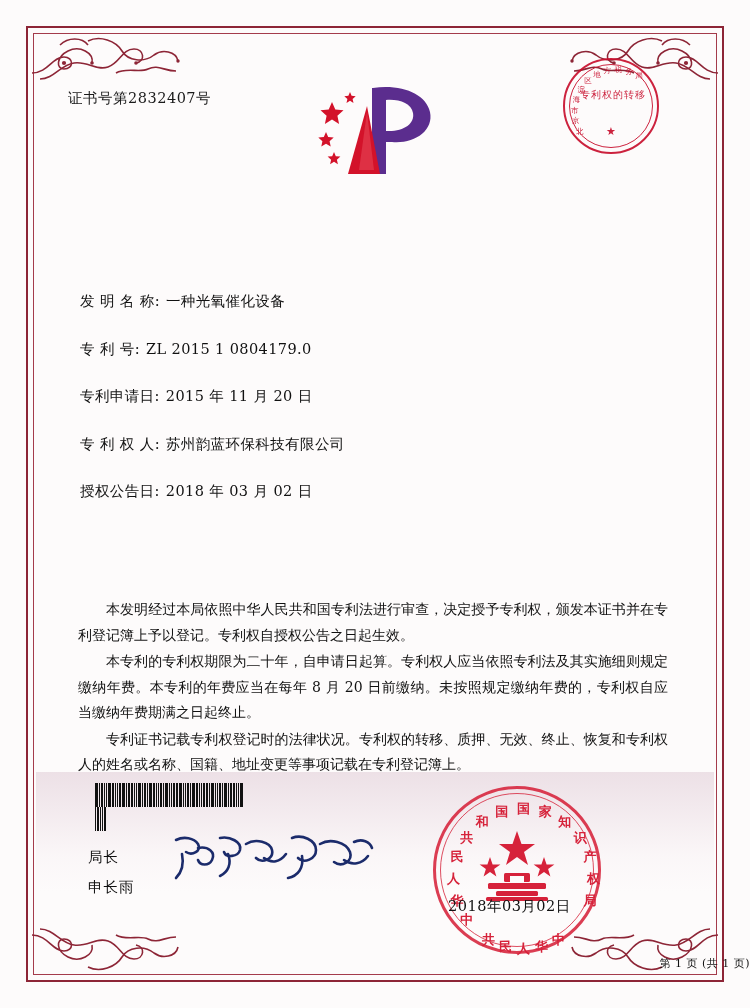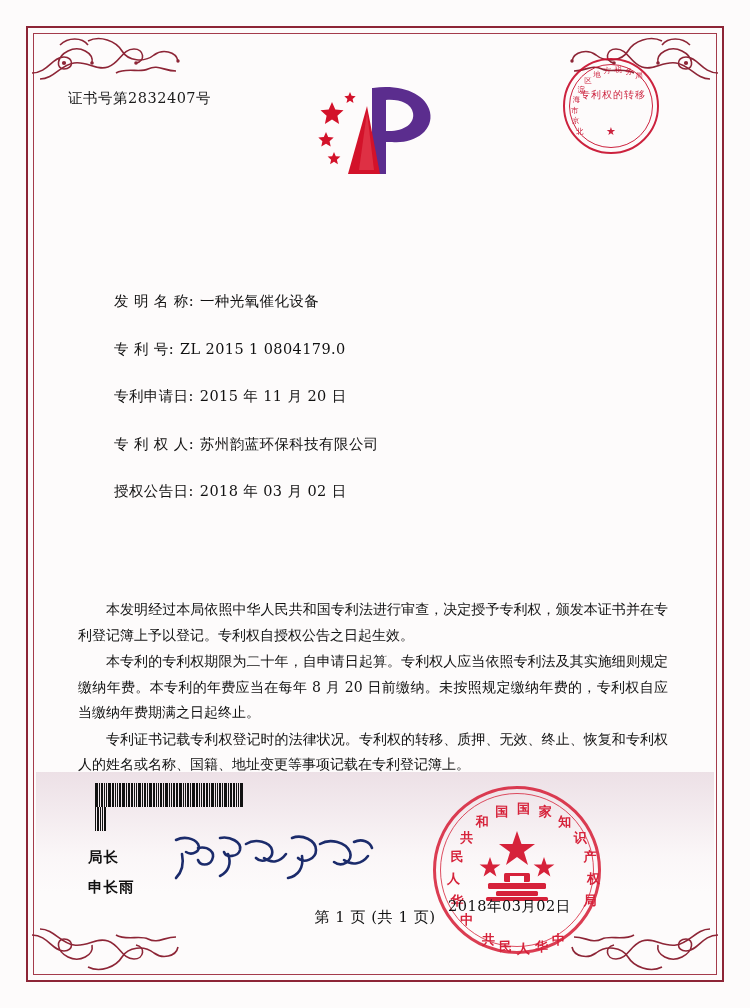--- a/index.html
+++ b/index.html
@@ -146,21 +146,20 @@
     align-items: baseline;
     margin-bottom: 28.5px;
     font-family: "DejaVu Serif", "Liberation Serif", serif;
     font-size: 14.5px;
     color: #111;
   }
   .flabel {
     flex: 0 0 auto;
     white-space: nowrap;
     letter-spacing: .4px;
-    margin-left: 34px;
   }
   .fvalue {
     margin-left: 6px;
     letter-spacing: .4px;
   }
 
   
   .body-text {
     position: absolute;
     left: 78px;
@@ -205,21 +204,20 @@
   }
 
   
   .sig-label {
     position: absolute;
     left: 88px;
     font-family: "DejaVu Serif", "Liberation Serif", serif;
     font-size: 14.5px;
     color: #111;
     letter-spacing: 1px;
-    font-weight: bold;
   }
   .sig-label.l1 { top: 848px; }
   .sig-label.l2 { top: 878px; }
 
   .handwriting {
     position: absolute;
     left: 168px;
     top: 826px;
     width: 210px;
     height: 60px;
@@ -280,25 +278,25 @@
     font-family: "DejaVu Serif", "Liberation Serif", serif;
     font-size: 14.5px;
     color: #111;
     letter-spacing: .5px;
   }
 
   
   .footer {
     position: absolute;
     left: 0;
-    top: 908px;
+    top: 956px;
     width: 750px;
-    text-align: center;
-    font-family: "DejaVu Serif", "Liberation Serif", serif;
-    font-size: 15px;
+    text-align: right;
+    font-family: "DejaVu Serif", "Liberation Serif", serif;
+    font-size: 11px;
     color: #111;
     letter-spacing: .5px;
   }
 </style>
 </head>
 <body>
 
 <div id="page">
 
   <div class="border-outer"></div>

